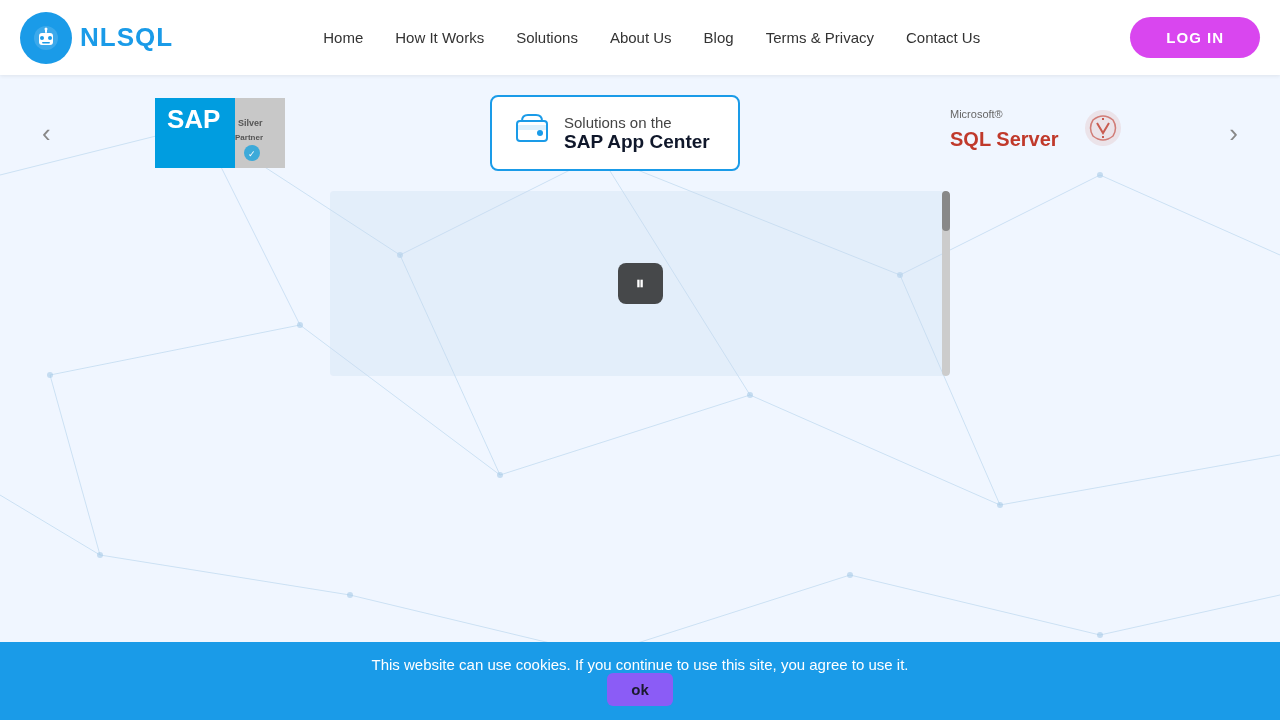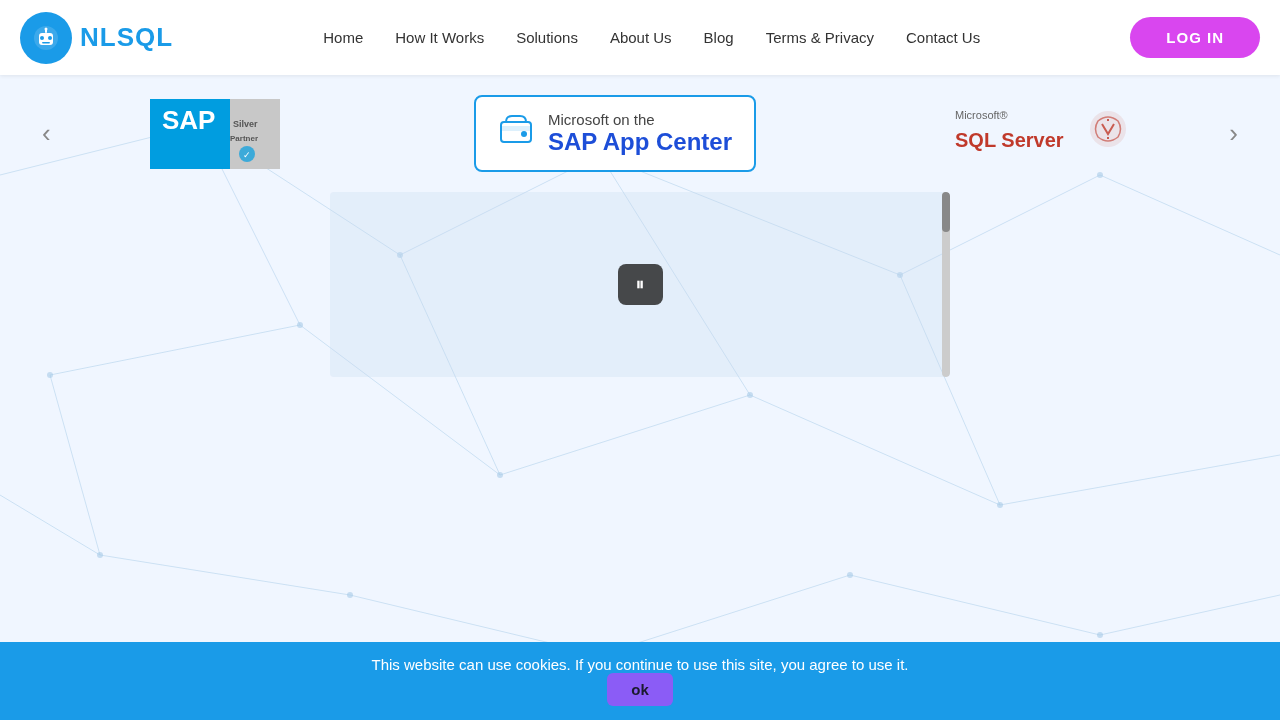--- a/index.html
+++ b/index.html
@@ -120,23 +120,23 @@
     }
     .sap-app-text {
       display: flex;
       flex-direction: column;
     }
     .sap-available {
       font-size: 15px;
       color: #444;
     }
     .sap-app-center {
-      font-size: 24px;
+      font-size: 19px;
       font-weight: 700;
-      color: #1d4ed8;
+      color: #0f172a;
     }
     .mysql-logo {
       display: flex;
       align-items: center;
       gap: 6px;
     }
     .sqlserver-logo {
       display: flex;
       align-items: center;
       gap: 6px;
@@ -369,21 +369,21 @@
       <div class="sap-app-center-box">
         <span class="wallet-icon">
           <svg width="36" height="36" viewBox="0 0 36 36" xmlns="http://www.w3.org/2000/svg">
             <rect x="3" y="10" width="30" height="20" rx="3" fill="none" stroke="#1a9be8" stroke-width="2"></rect>
             <rect x="3" y="14" width="30" height="5" fill="#1a9be8" opacity="0.15"></rect>
             <path d="M8 10 Q8 4 14 4 L22 4 Q28 4 28 10" fill="none" stroke="#1a9be8" stroke-width="2"></path>
             <circle cx="26" cy="22" r="3" fill="#1a9be8"></circle>
           </svg>
         </span>
         <div class="sap-app-text">
-          <span class="sap-available">Microsoft on the</span>
+          <span class="sap-available">Solutions on the</span>
           <span class="sap-app-center">SAP App Center</span>
         </div>
       </div>
 
 
       <div class="sqlserver-logo">
         <svg width="180" height="70" viewBox="0 0 180 70" xmlns="http://www.w3.org/2000/svg">
 
           <text x="5" y="20" font-size="11" fill="#666" font-family="Arial">Microsoft®</text>
 

